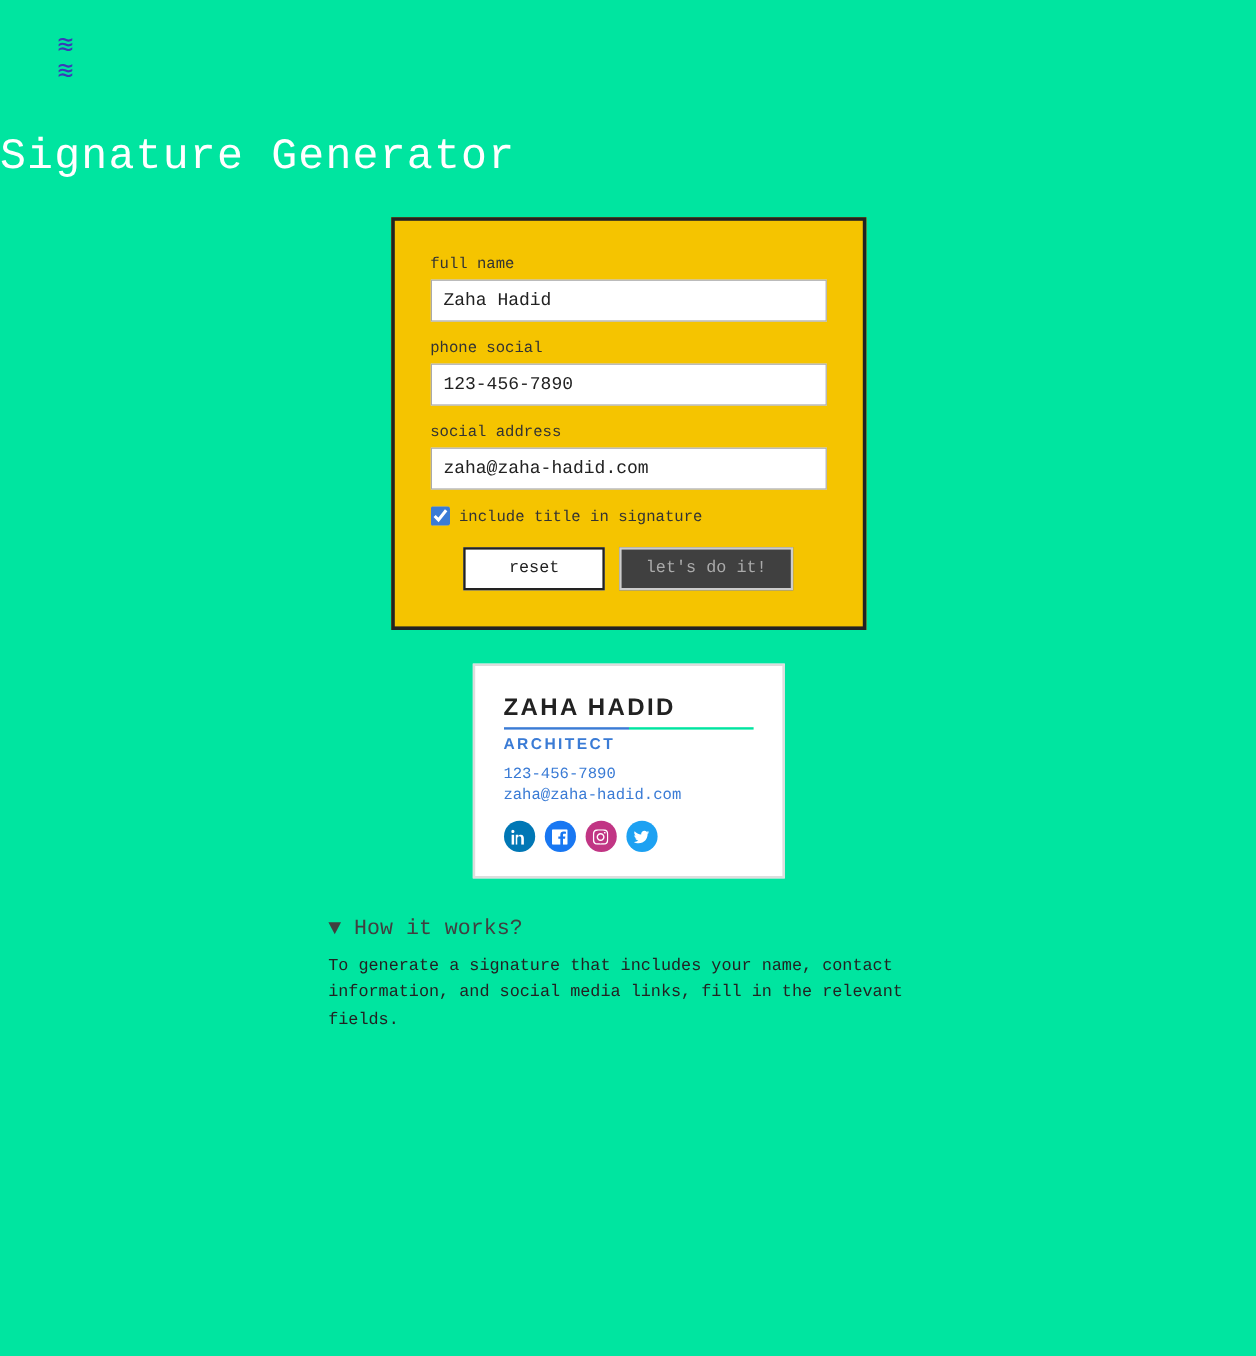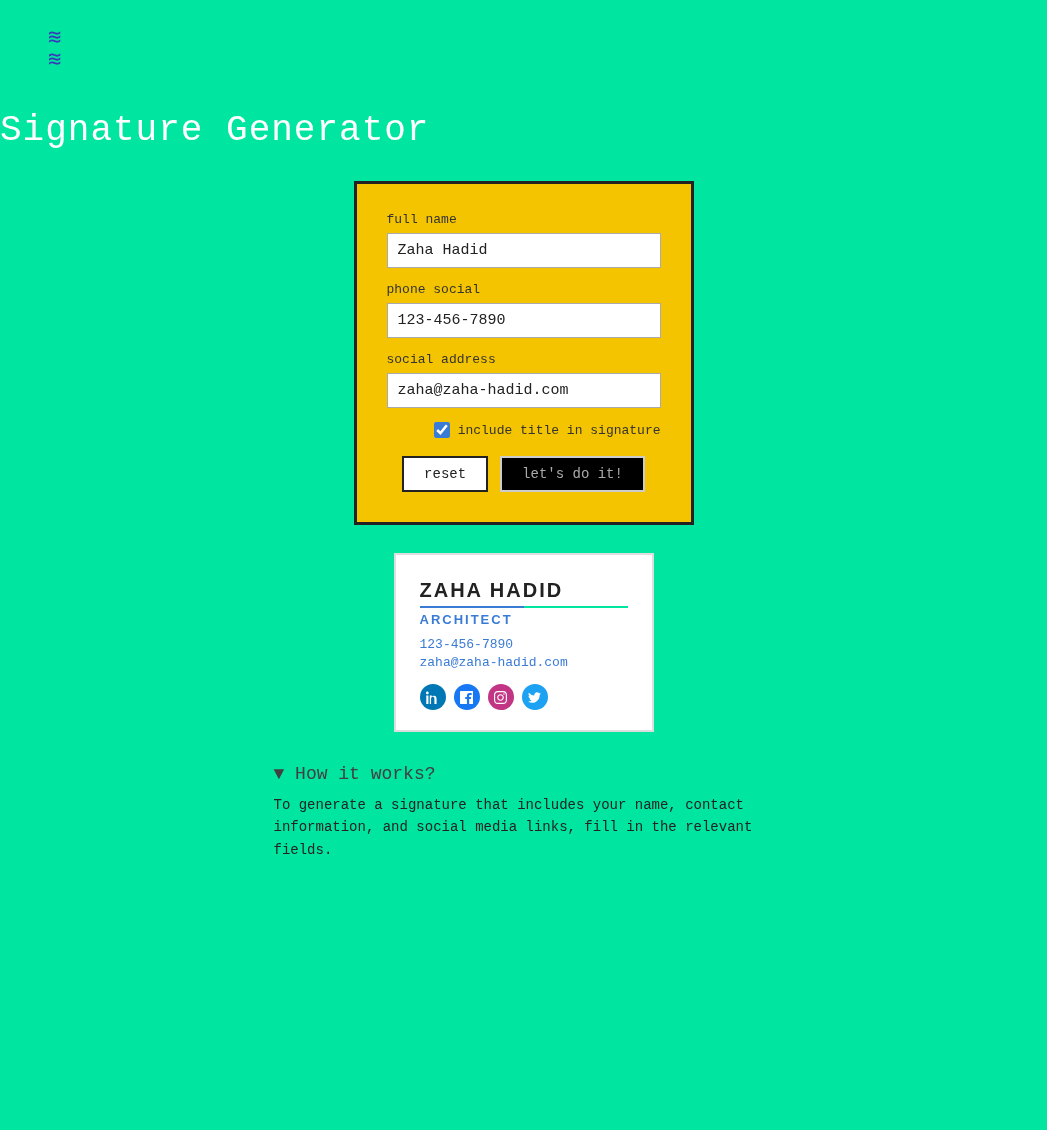--- a/index.html
+++ b/index.html
@@ -27,21 +27,21 @@
       font-size: 36px;
       font-weight: 400;
       padding-top: 110px;
       margin-bottom: 30px;
       letter-spacing: 1px;
     }
 
     .form-card {
       background-color: #f5c400;
       border: 3px solid #222;
-      width: 340px;
+      width: 396px;
       margin: 0 auto;
       padding: 28px 30px 30px 30px;
     }
 
     .field-label {
       font-size: 13px;
       color: #333;
       margin-bottom: 6px;
       display: block;
       font-family: 'Courier New', Courier, monospace;
@@ -58,21 +58,21 @@
       font-size: 15px;
       font-family: 'Courier New', Courier, monospace;
       background: white;
       outline: none;
       color: #222;
     }
 
     .checkbox-row {
       display: flex;
       align-items: center;
-      justify-content: flex-end;
+      justify-content: flex-start;
       gap: 8px;
       margin: 10px 0 18px 0;
     }
 
     .checkbox-row input[type="checkbox"] {
       width: 16px;
       height: 16px;
       accent-color: #3a7bd5;
     }
 
@@ -84,29 +84,29 @@
 
     .button-row {
       display: flex;
       gap: 12px;
       justify-content: center;
     }
 
     .btn-reset {
       background: white;
       border: 2px solid #222;
-      padding: 8px 20px;
+      padding: 8px 36px;
       font-size: 14px;
       font-family: 'Courier New', Courier, monospace;
       cursor: pointer;
       color: #222;
     }
 
     .btn-submit {
-      background: #000000;
+      background: #404040;
       border: 2px solid #ccc;
       padding: 8px 20px;
       font-size: 14px;
       font-family: 'Courier New', Courier, monospace;
       cursor: pointer;
       color: #aaa;
     }
 
     
     .signature-card {

